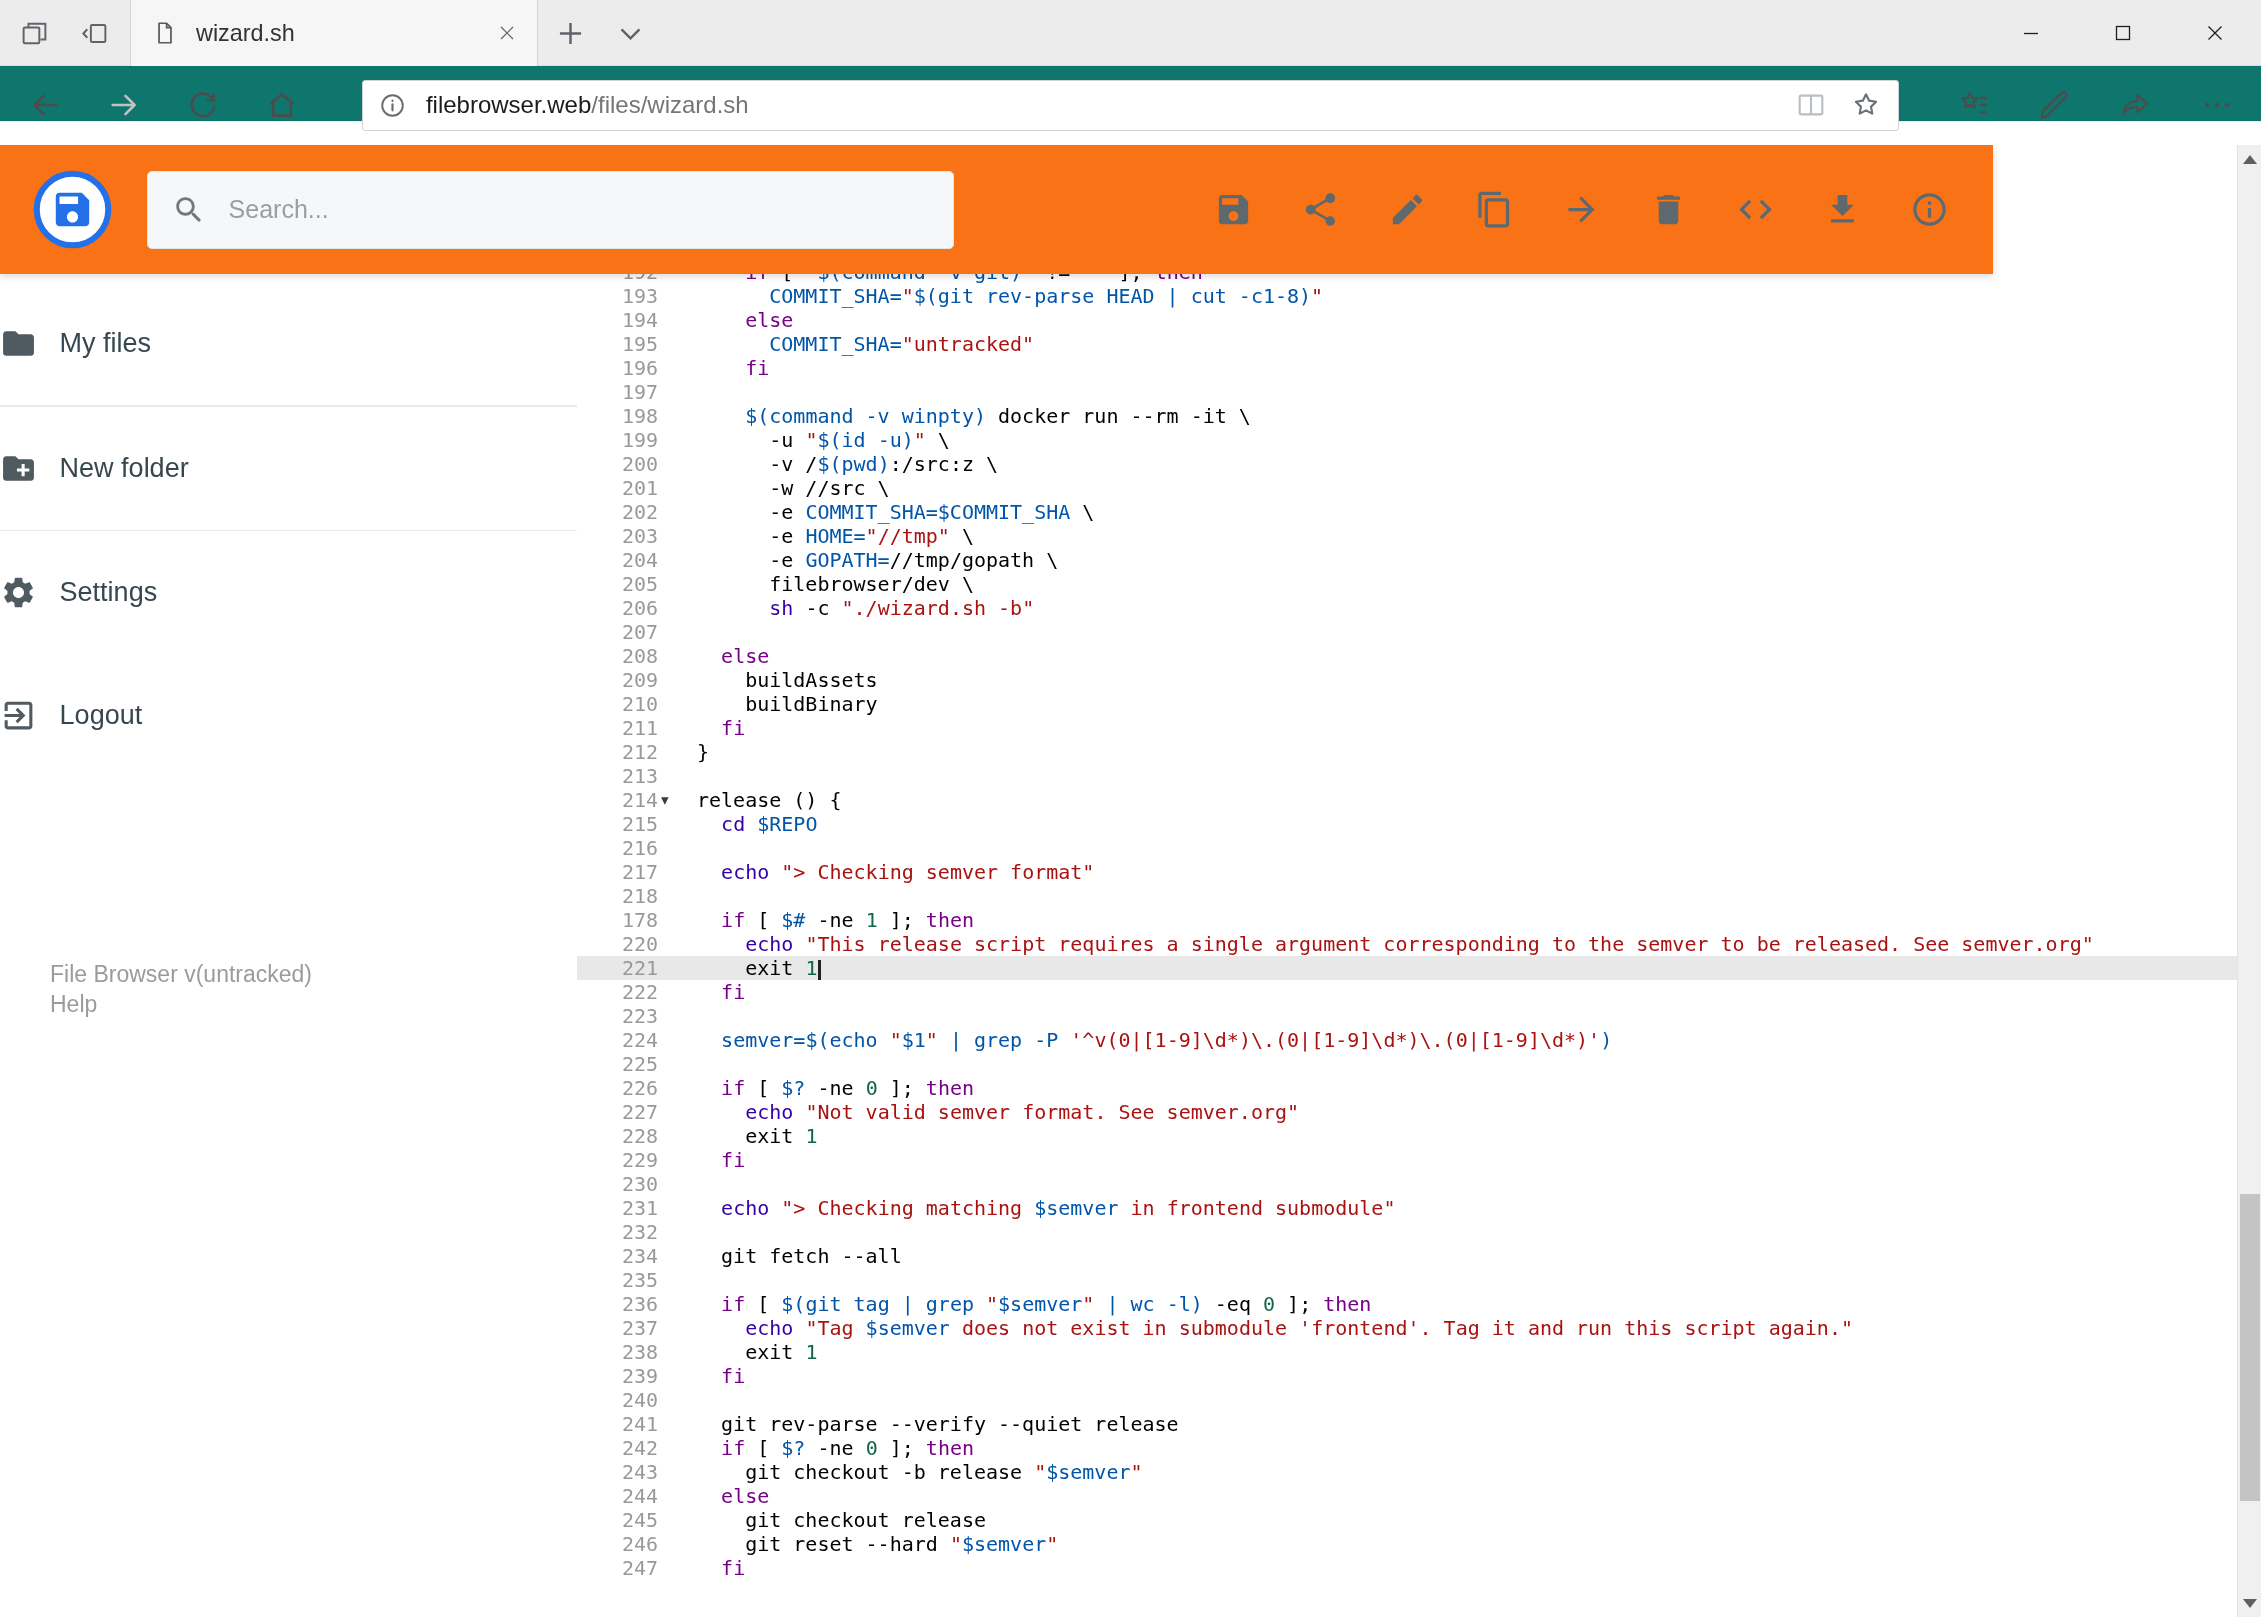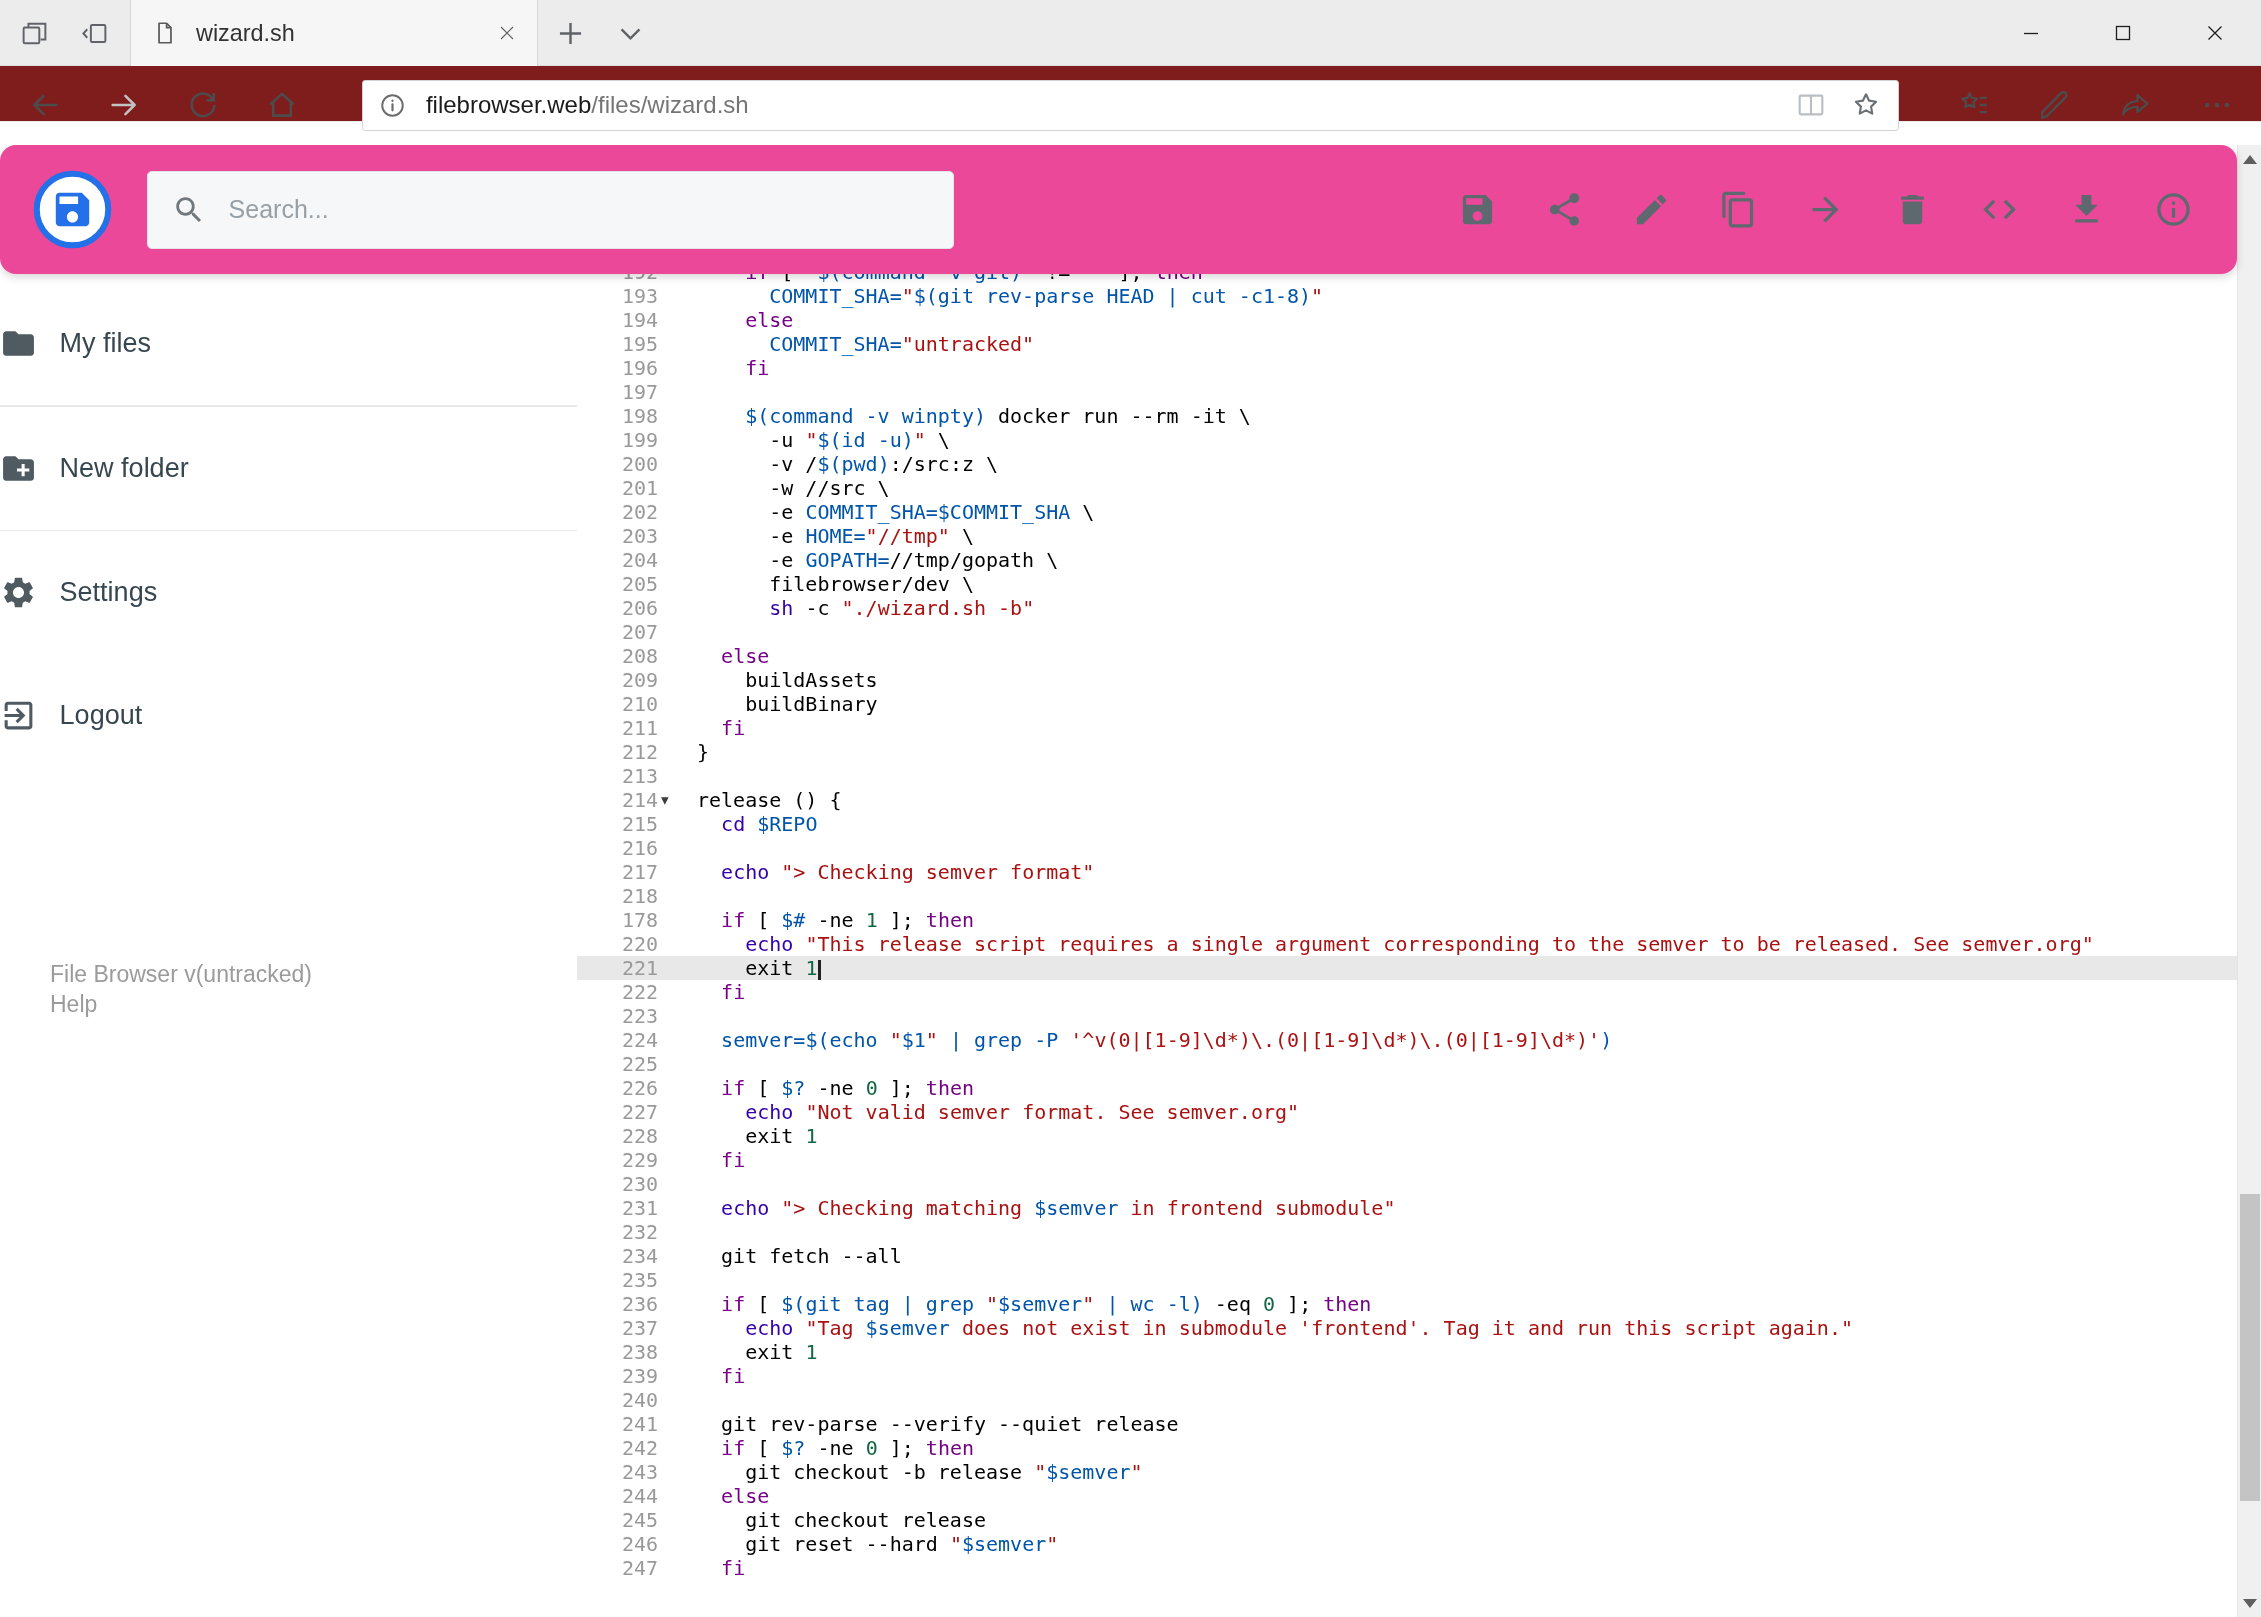--- a/index.html
+++ b/index.html
@@ -16,38 +16,38 @@
   .tab-fav { margin-left:21px; width:26px; height:26px; color:#5a5a5a; }
   .tab-title { margin-left:18px; font-size:23.4px; color:#333; }
   .tab-close { margin-left:auto; margin-right:19.4px; width:22px; height:22px; color:#5f5f5f; }
   .chrome-sq { position:absolute; top:13.7px; width:39px; height:39px; color:#5f6368; }
   .newtab { left:551px; }
   .tabmenu { left:611px; }
   .win-controls { position:absolute; right:0; top:0; height:66px; display:flex; }
   .win-btn { width:92px; height:66px; display:flex; align-items:center; justify-content:center; color:#1f1f1f; }
   .win-btn .icon-slot { width:24px; height:24px; }
 
-  .navbar { position:absolute; left:0; top:66px; width:2261px; height:56px; background:#7f1d1d; border-bottom:0.8px solid #ececec; }
+  .navbar { position:absolute; left:0; top:66px; width:2261px; height:56px; background:#0f766e; border-bottom:0.8px solid #ececec; }
   .nav-left { position:absolute; left:21px; top:0; height:78px; display:flex; align-items:center; gap:32px; }
   .nav-btn { width:47px; height:47px; display:flex; align-items:center; justify-content:center; color:#4c4c4c; }
   .nav-btn .icon-slot { width:34px; height:34px; }
   .nav-btn.disabled { color:#c2c2c2; }
   .urlbar { position:absolute; left:362px; top:13.7px; width:1537px; height:51px; background:#fff; border:1.6px solid #d0d3d6; border-radius:3.2px; display:flex; align-items:center; }
   .url-info { width:29px; height:29px; color:#6c6c6c; margin-left:14.5px; flex:none; }
   .url-text { margin-left:19.4px; font-size:24px; color:#1b1b1b; white-space:nowrap; }
   .url-path { color:#757575; }
   .url-reading { margin-left:auto; width:32px; height:32px; color:#b9bec2; flex:none; }
   .url-star { width:32px; height:32px; color:#6b7075; margin:0 16px 0 22.6px; flex:none; }
   .nav-right { position:absolute; right:22px; top:0; height:78px; display:flex; align-items:center; gap:36px; }
   .nav-right .nav-btn { width:45px; height:45px; }
 
   
   .page { position:absolute; left:0; top:145px; width:2261px; height:1473px; background:#fff; overflow:hidden; }
 
-  .app-header { position:absolute; left:0; top:0; width:2237px; height:129px; background:#ec4899; box-shadow:0 2.4px 8px rgba(0,0,0,0.16); z-index:5; display:flex; align-items:center;border-radius:16px; }
+  .app-header { position:absolute; left:0; top:0; width:1993px; height:129px; background:#f97316; box-shadow:0 2.4px 8px rgba(0,0,0,0.16); z-index:5; display:flex; align-items:center; }
   .logo { margin-left:32px; width:81px; height:81px; flex:none; }
   .logo .icon-slot { width:81px; height:81px; }
   .searchbox { margin-left:34px; width:807px; height:78px; background:#f6f7f8; border:1.6px solid #e2e4e6; border-radius:4.8px; display:flex; align-items:center; padding:0 24px; }
   .searchbox .icon-slot { width:34px; height:34px; color:#70787e; flex:none; }
   .search-input { flex:1; margin-left:22.6px; border:none; outline:none; background:transparent; font-size:25px; color:#333; font-family:"Liberation Sans","DejaVu Sans",sans-serif; }
   .search-input::placeholder { color:#97a0a6; }
   .toolbar { margin-left:auto; margin-right:44px; display:flex; gap:48px; }
   .tbtn { width:39px; height:39px; color:#5d686f; cursor:pointer; }
   .tbtn .icon-slot { width:39px; height:39px; }
 

